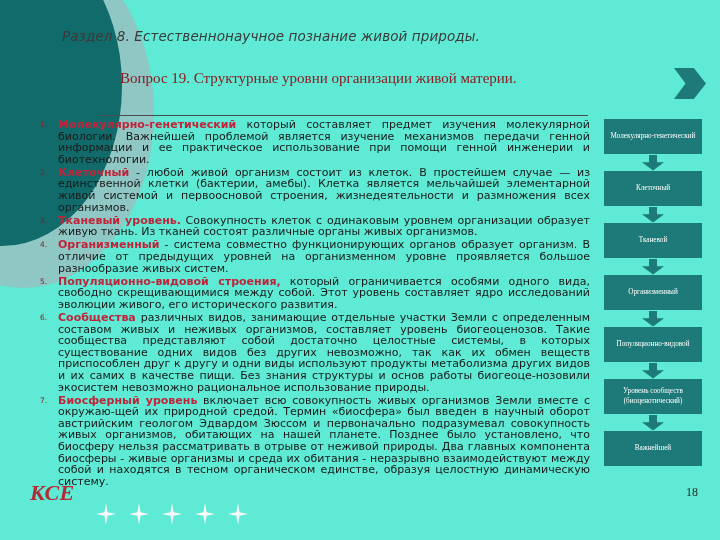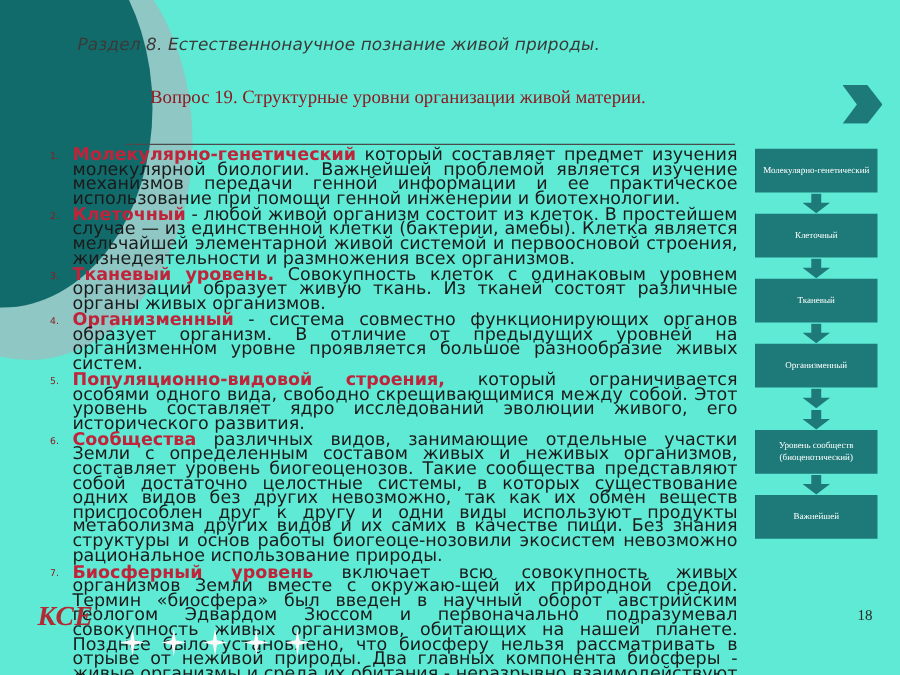--- a/index.html
+++ b/index.html
@@ -89,21 +89,21 @@
     margin:0;padding:0;
     list-style:none;
     counter-reset:lvl;
   }
   ol.levels > li{
     position:relative;
     counter-increment:lvl;
     padding-left:30px;
     margin:0 0 1.5px 0;
     font-family:"DejaVu Sans", sans-serif;
-    font-size:14px;
+    font-size:11px;
     line-height:11.6px;
     color:#1a1a1a;
     text-align:justify;
   }
   ol.levels > li:before{
     content:counter(lvl) ".";
     position:absolute;
     left:12px; top:0;
     font-size:7.4px;
     color:#8c1b22;
@@ -229,30 +229,33 @@
       <div class="flow-arrow">
         <i></i>
       </div>
       <div class="flow-box">
         <span>Клеточный</span>
       </div>
       <div class="flow-arrow">
         <i></i>
       </div>
       <div class="flow-box">
-        <span>Тканевый</span>
+        <span>Тканевой</span>
       </div>
       <div class="flow-arrow">
         <i></i>
       </div>
       <div class="flow-box">
         <span>Организменный</span>
       </div>
       <div class="flow-arrow">
         <i></i>
+      </div>
+      <div class="flow-box">
+        <span>Популяционно-видовой</span>
       </div>
       <div class="flow-arrow">
         <i></i>
       </div>
       <div class="flow-box">
         <span>Уровень сообществ (биоценотический)</span>
       </div>
       <div class="flow-arrow">
         <i></i>
       </div>

